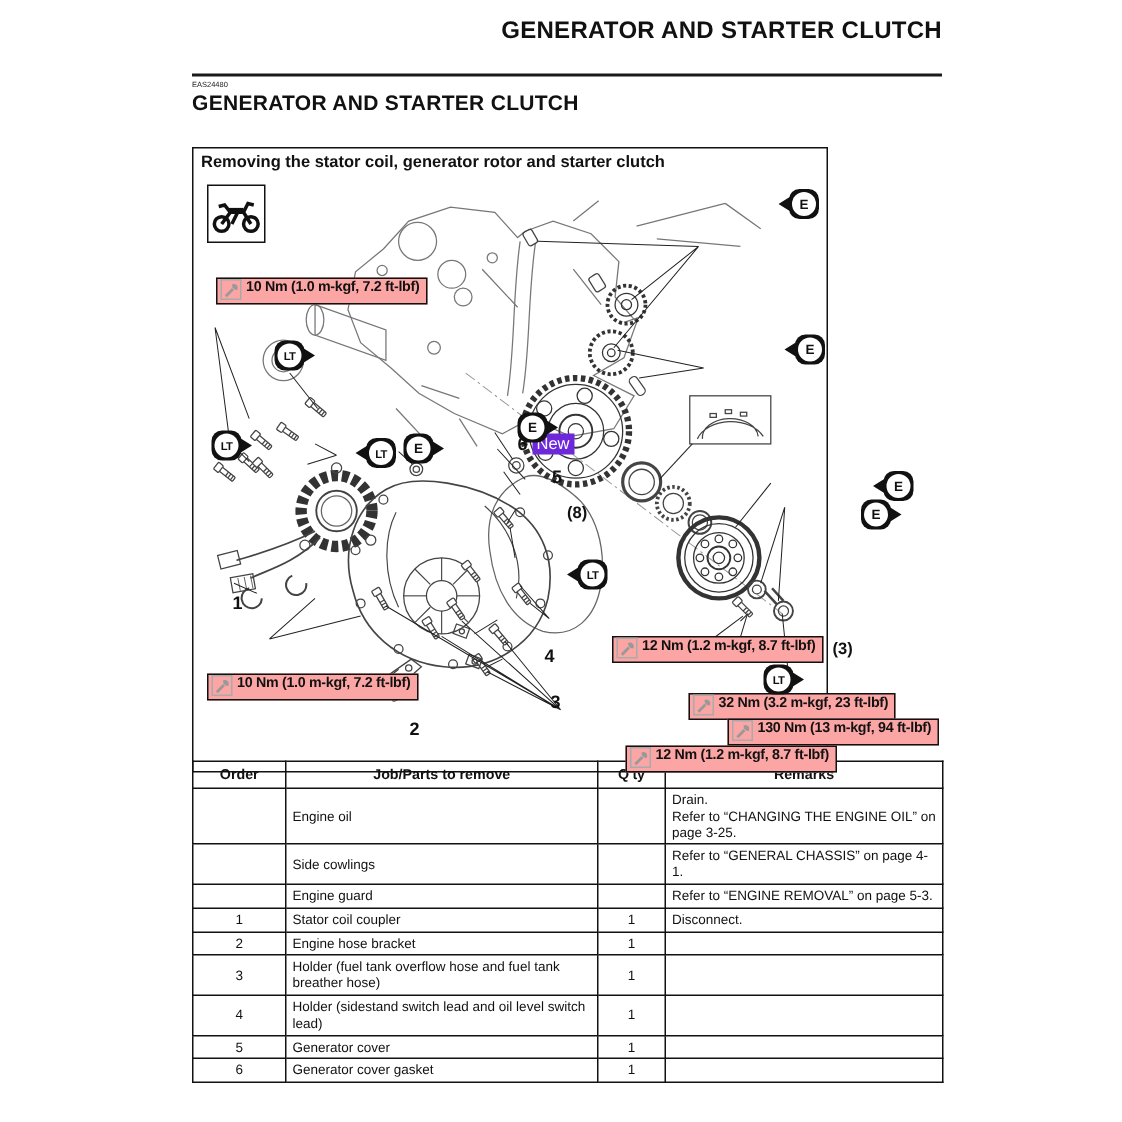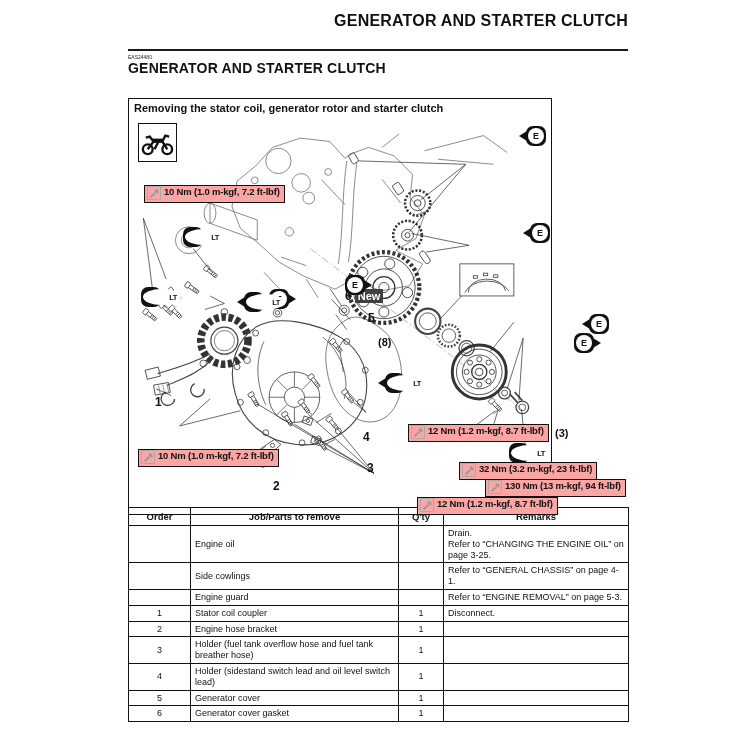--- a/index.html
+++ b/index.html
@@ -19,27 +19,27 @@
 
   
   .tq{position:absolute;display:flex;align-items:flex-start;gap:3px;border:1.5px solid #111;background:#fca5a5;height:16px;padding:0 4px 0 2px;box-sizing:content-box;white-space:nowrap;z-index:4;}
   .tq .wrench{width:12px;height:12px;border:1px solid #aaa;display:inline-flex;align-items:center;justify-content:center;}
   .tq .t{font-size:9.5px;font-weight:bold;letter-spacing:-.2px;}
 
   
   .num{position:absolute;font-size:12px;font-weight:bold;z-index:4;}
   .note{position:absolute;font-size:11px;font-weight:bold;z-index:4;}
   .six{position:absolute;display:flex;align-items:center;gap:3px;z-index:4;}
-  .badge{background:#404040;color:#fff;font-size:11px;font-weight:bold;line-height:14px;padding:0 3px;}
+  .badge{background:#6d28d9;color:#fff;font-size:11px;font-weight:normal;line-height:14px;padding:0 3px;}
 
   
   .mk{position:absolute;width:24px;height:20px;z-index:4;}
   .mk .mbody{position:absolute;left:2px;right:2px;top:0;bottom:0;background:#111;border-radius:7px;}
   .mk .ring{position:absolute;left:4px;top:2px;width:16px;height:16px;border-radius:50%;background:#fff;color:#111;font-weight:bold;font-size:9px;display:flex;align-items:center;justify-content:center;z-index:2;}
-  .mk.lt .ring{font-size:7.5px;letter-spacing:-.5px;padding-left:22px;}
+  .mk.lt .ring{font-size:7.5px;letter-spacing:-.5px;}
   .noz-l{position:absolute;left:-5px;top:5px;width:0;height:0;border-top:5px solid transparent;border-bottom:5px solid transparent;border-right:8px solid #111;}
   .noz-r{position:absolute;right:-5px;top:5px;width:0;height:0;border-top:5px solid transparent;border-bottom:5px solid transparent;border-left:8px solid #111;}
 
   
   .tbl{position:absolute;left:128px;top:507px;width:500px;border-collapse:collapse;table-layout:fixed;font-size:9px;line-height:1.2;}
   .tbl th,.tbl td{border:1px solid #111;padding:2px 4px;vertical-align:middle;box-sizing:border-box;}
   .tbl th{font-size:9.5px;font-weight:bold;text-align:center;height:18px;padding:1px 2px;}
   .tbl td.c{text-align:center;}
   .tbl td.remarks{white-space:pre-line;}
   .col-order{width:62px;}.col-job{width:208px;}.col-qty{width:45px;}.col-rem{width:185px;}

